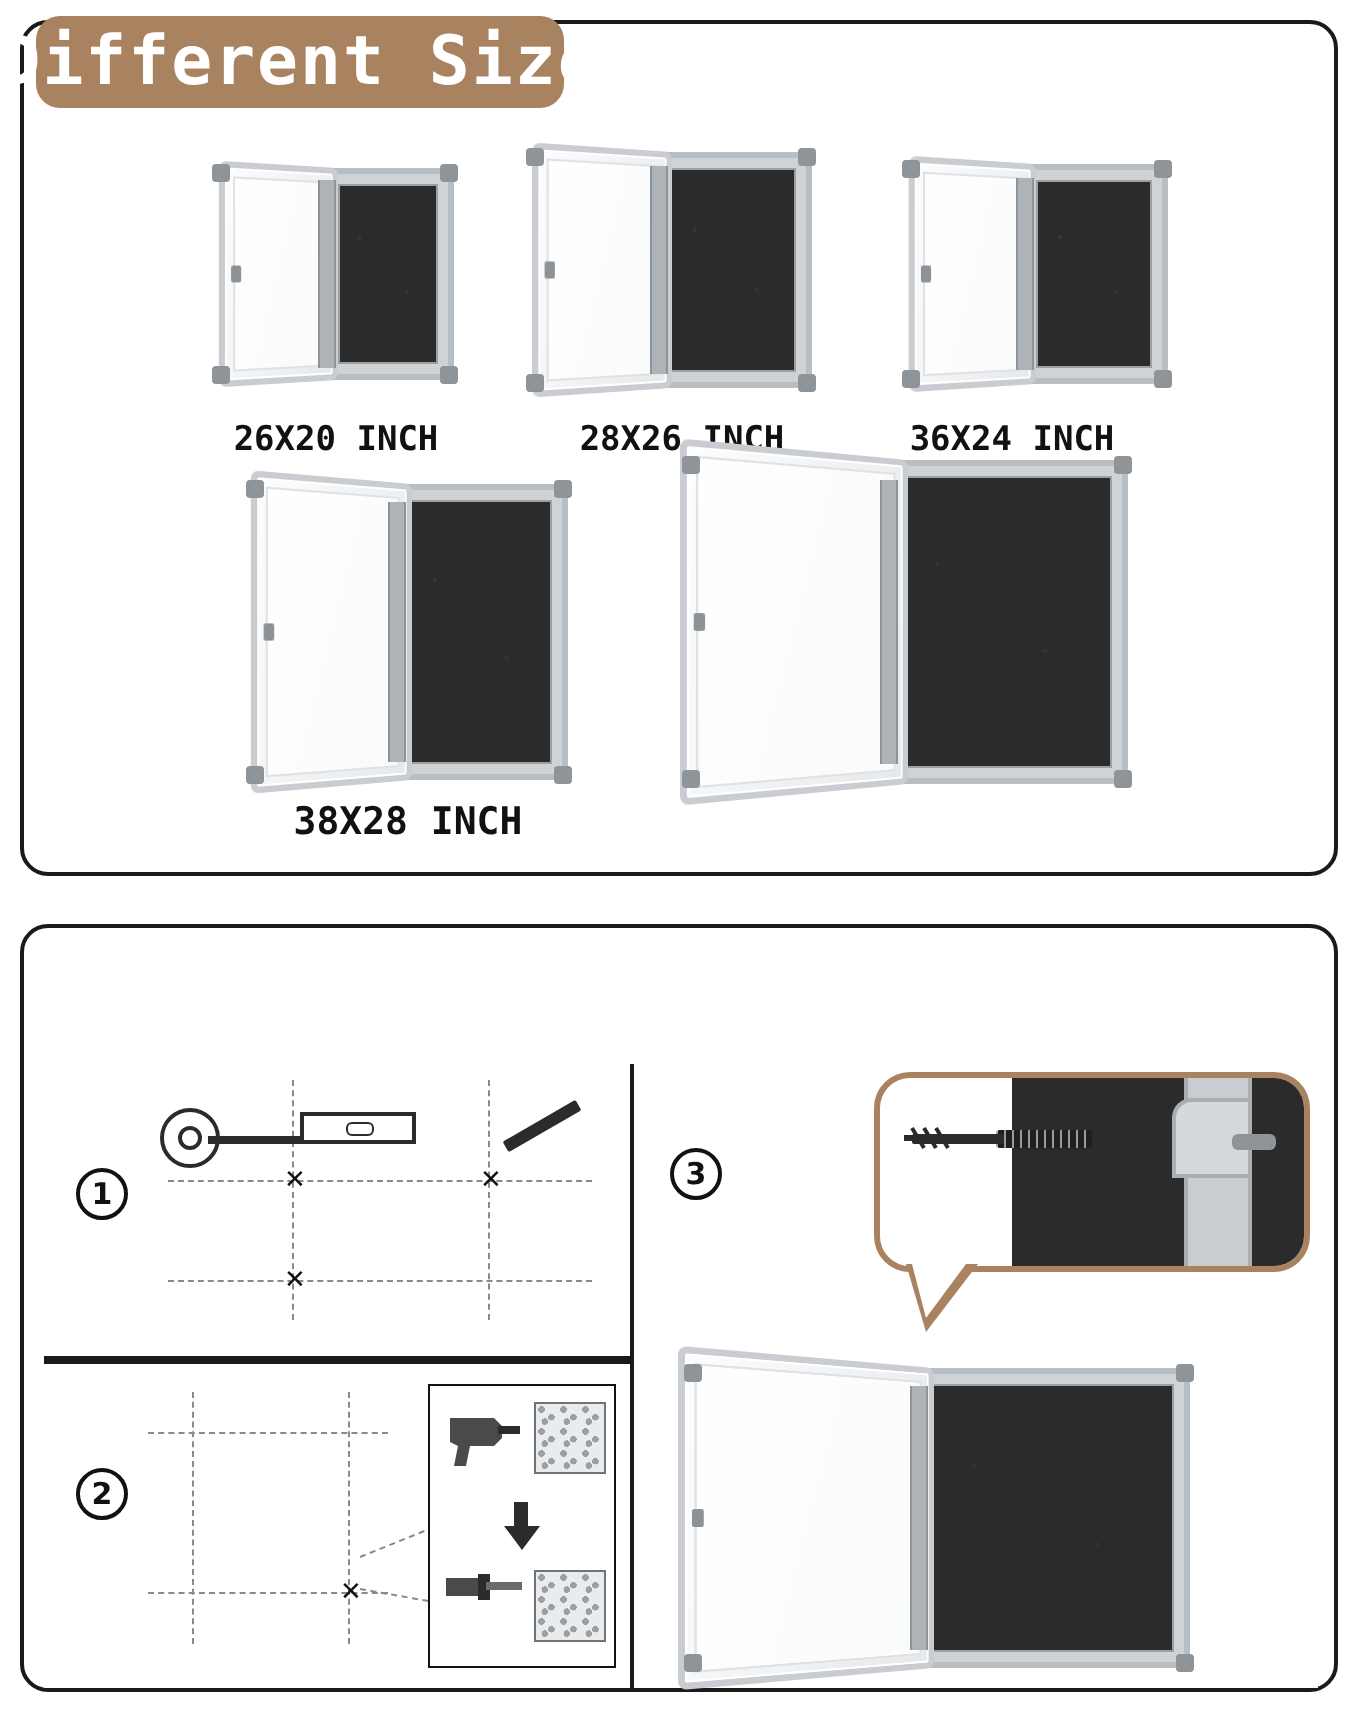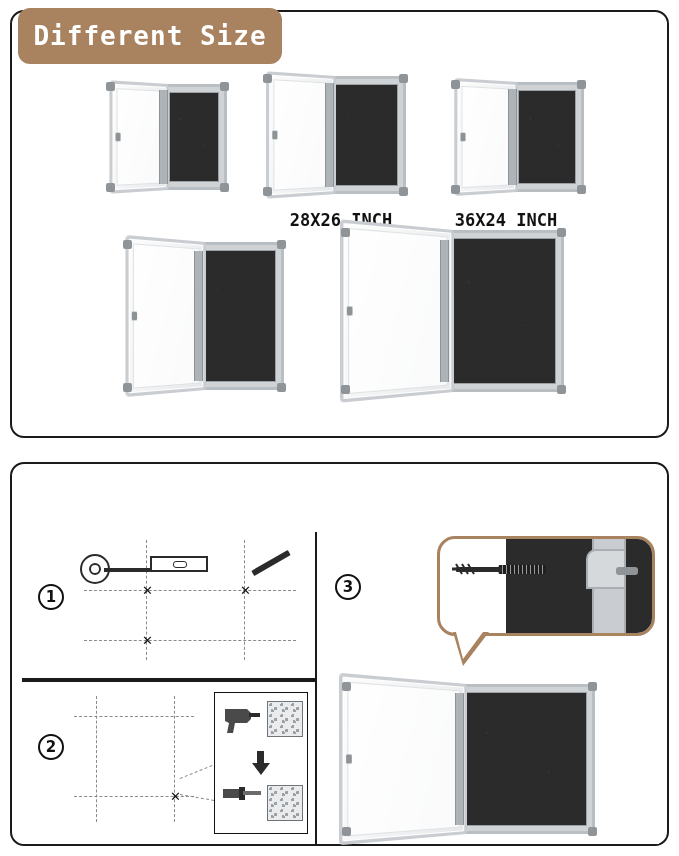--- a/index.html
+++ b/index.html
@@ -53,22 +53,22 @@
     display: flex;
     align-items: center;
     justify-content: center;
     box-sizing: border-box;
     white-space: nowrap;
   }
   #title-different-size {
     left: 18px;
     top: 8px;
     width: 264px;
-    height: 56px;
-    font-size: 26px;
+    height: 46px;
+    font-size: 34px;
   }
   #title-installation-notes {
     left: 18px;
     top: 462px;
     width: 330px;
     height: 54px;
     font-size: 30px;
   }
 
   
@@ -352,20 +352,21 @@
         <div class="door" style="width:62px;">
             <div class="lock"></div>
           </div>
         <div class="hinge" style="left:52px;"></div>
         <div class="corner" style="left:-1px; top:-2px;"></div>
         <div class="corner" style="left:-1px; bottom:-2px;"></div>
         <div class="corner" style="right:-2px; top:-2px;"></div>
         <div class="corner" style="right:-2px; bottom:-2px;"></div>
       </div>
     </div>
+    <div class="size-label" style="left:75px; top:198px; width:162px; font-size:17px;">26X20 INCH</div>
 
     <div class="board" style="left:252px; top:64px; width:142px; height:118px;">
       <div class="board-fig">
         <div class="case" style="width:80px;">
             <div class="felt"></div>
           </div>
         <div class="door" style="width:72px;">
             <div class="lock"></div>
           </div>
         <div class="hinge" style="left:61px;"></div>
@@ -402,20 +403,21 @@
         <div class="door" style="width:82px;">
             <div class="lock"></div>
           </div>
         <div class="hinge" style="left:70px;"></div>
         <div class="corner" style="left:-1px; top:-2px;"></div>
         <div class="corner" style="left:-1px; bottom:-2px;"></div>
         <div class="corner" style="right:-2px; top:-2px;"></div>
         <div class="corner" style="right:-2px; bottom:-2px;"></div>
       </div>
     </div>
+    <div class="size-label" style="left:102px; top:388px; width:180px; font-size:19px;">38X28 INCH</div>
 
     <div class="board" style="left:330px; top:218px; width:222px; height:162px;">
       <div class="board-fig">
         <div class="case" style="width:126px;">
             <div class="felt"></div>
           </div>
         <div class="door" style="width:112px;">
             <div class="lock"></div>
           </div>
         <div class="hinge" style="left:98px;"></div>

